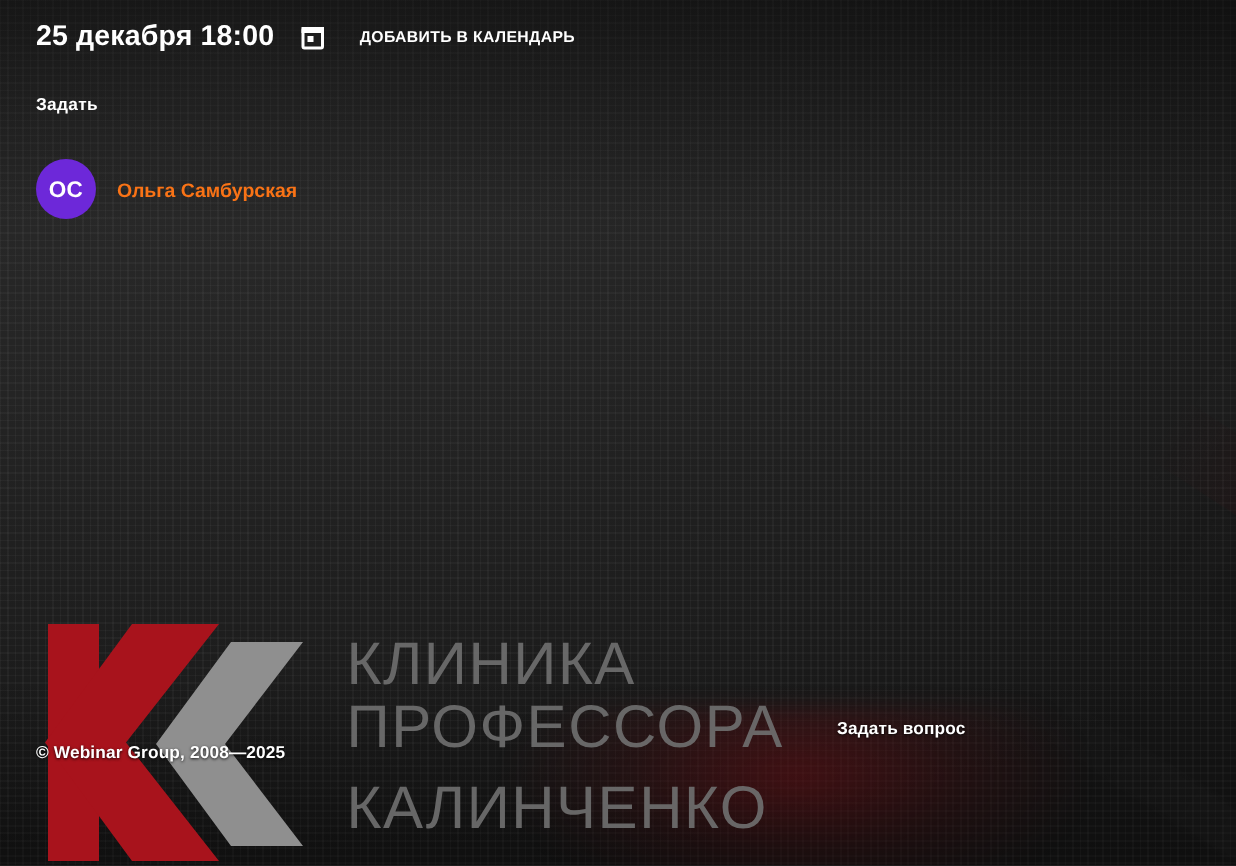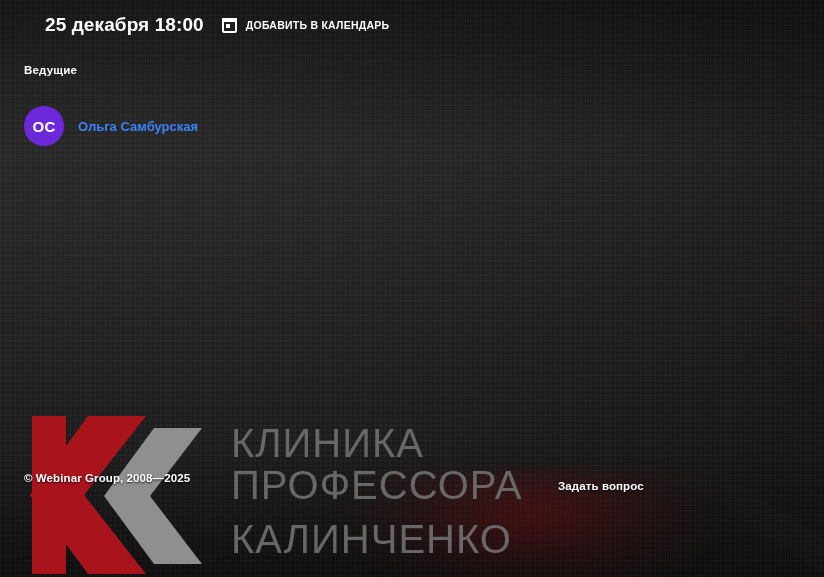--- a/index.html
+++ b/index.html
@@ -118,33 +118,32 @@
   }
 
   
   .header {
     position: absolute;
     left: 24px;
     top: 14px;
     display: flex;
     align-items: center;
     gap: 18px;
-    margin-left: 21px;
   }
   .event-datetime {
     color: #ffffff;
     font-size: 19px;
     font-weight: bold;
     letter-spacing: 0.1px;
     white-space: nowrap;
   }
   .calendar-btn {
     display: flex;
     align-items: center;
-    gap: 9px;
+    gap: 24px;
     cursor: pointer;
   }
   .cal-icon {
     width: 15px;
     height: 15px;
     position: relative;
     border: 2px solid #ffffff;
     border-radius: 2px;
     background: #1f1f1f;
   }
@@ -201,21 +200,21 @@
     display: flex;
     align-items: center;
     justify-content: center;
     color: #ffffff;
     font-size: 15px;
     font-weight: bold;
     letter-spacing: 0.3px;
     flex: 0 0 auto;
   }
   .speaker-name {
-    color: #3b82f6;
+    color: #f97316;
     font-size: 13px;
     font-weight: bold;
     white-space: nowrap;
   }
 
   
   .event-title {
     position: absolute;
     left: 23px;
     top: 164px;
@@ -252,21 +251,21 @@
     font-weight: normal;
     letter-spacing: 1px;
     white-space: pre;
     opacity: 0.92;
   }
 
   
   .footer-left {
     position: absolute;
     left: 24px;
-    top: 472px;
+    top: 496px;
     display: flex;
     flex-direction: row;
     gap: 22px;
   }
   .footer-right {
     position: absolute;
     left: 558px;
     top: 480px;
     display: flex;
     flex-direction: row;
@@ -314,21 +313,21 @@
   </div>
 
   <div class="header">
     <div class="event-datetime">25 декабря 18:00</div>
     <div class="calendar-btn">
       <span class="cal-icon"></span>
       <span class="calendar-label">ДОБАВИТЬ В КАЛЕНДАРЬ</span>
     </div>
   </div>
 
-  <div class="speakers-label">Ведущие</div>
+  <div class="speakers-label">Задать</div>
   <div class="speaker-row">
     <div class="avatar">ОС</div>
     <div class="speaker-name">Ольга Самбурская</div>
   </div>
 
 
   <div class="footer-left">
     <div class="footer-item">© Webinar Group, 2008—2025</div>
   </div>
   <div class="footer-right">

